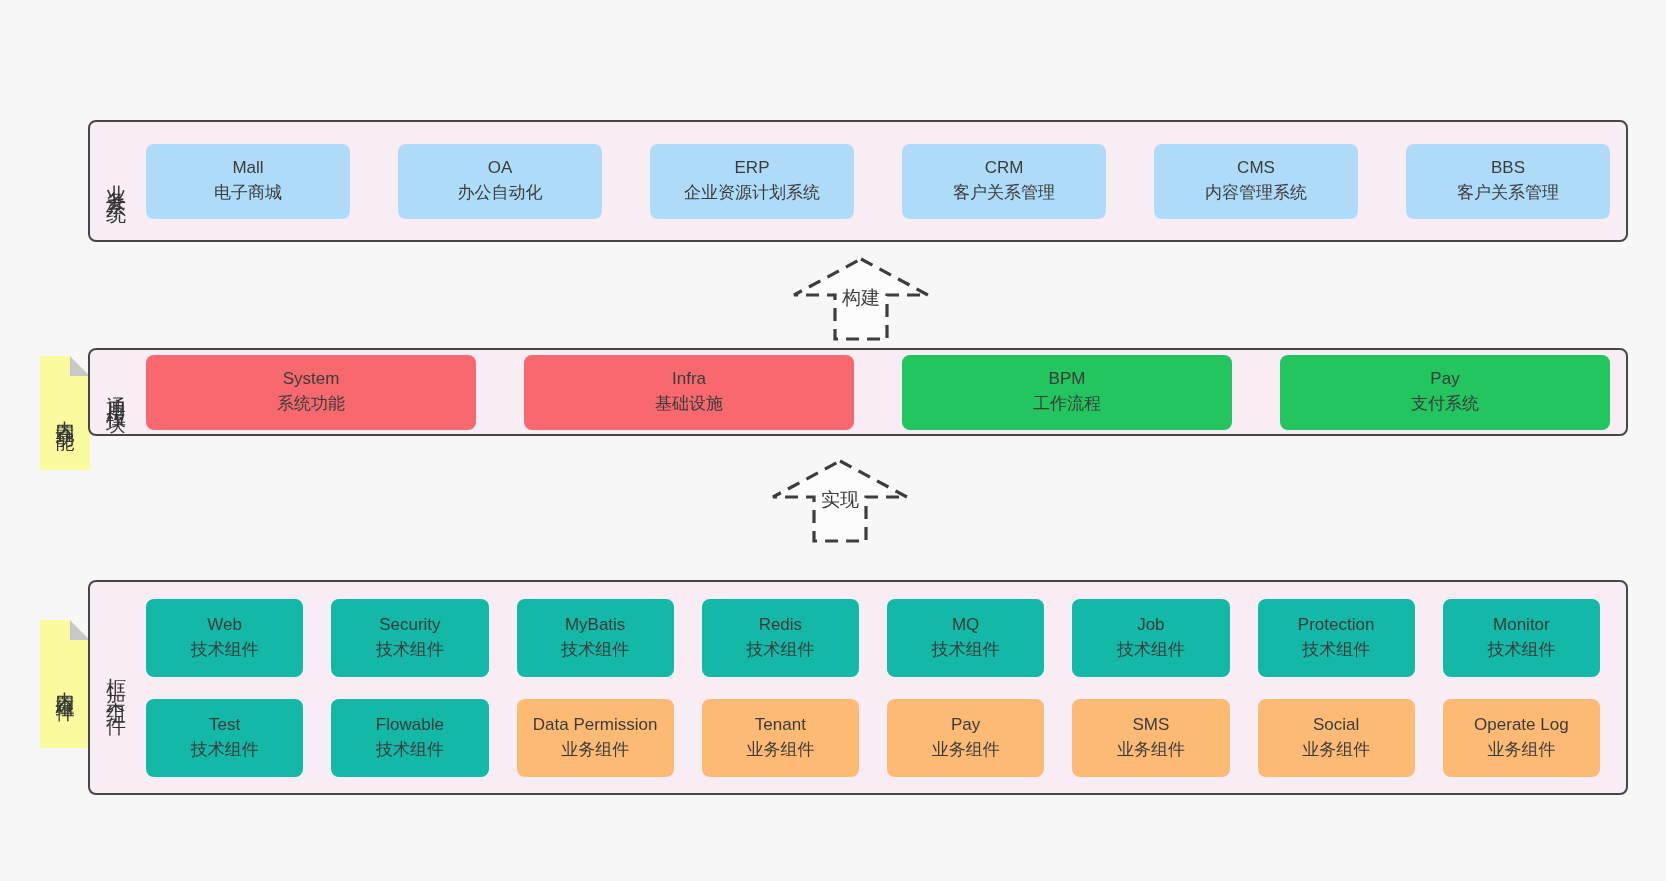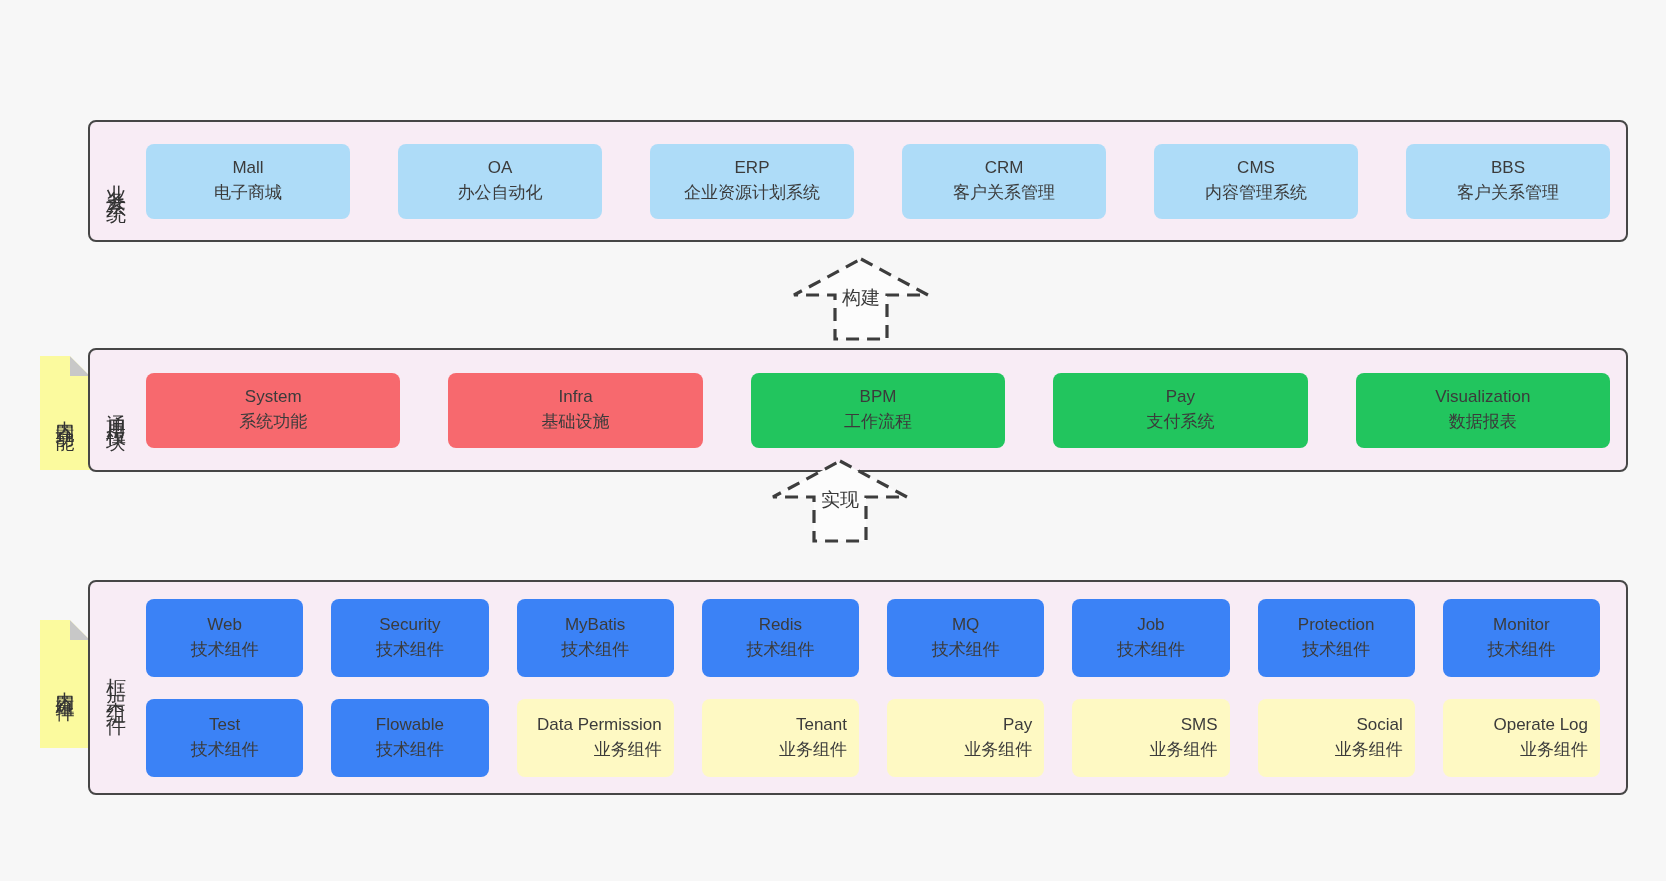--- a/index.html
+++ b/index.html
@@ -42,21 +42,21 @@
   .panel{
     position:absolute;left:88px;width:1540px;
     box-sizing:border-box;
     background:#f8ecf5;
     border:2px solid #464646;
     border-radius:8px;
     display:flex;
     z-index:2;
   }
   .panel-1{top:120px;height:122px;}
-  .panel-2{top:348px;height:124px;}
+  .panel-2{top:348px;height:88px;}
   .panel-3{top:580px;height:215px;}
 
   .side-label{
     flex:0 0 54px;
     display:flex;align-items:center;justify-content:center;
     writing-mode:vertical-rl;text-orientation:upright;
     font-size:20px;color:#333;
   }
   .panel-1 .side-label,.panel-2 .side-label{letter-spacing:6px;}
   .panel-3 .side-label{letter-spacing:13px;}
@@ -79,27 +79,27 @@
   }
   .grid .box{height:78px;}
 
   .box{
     border-radius:8px;
     display:flex;flex-direction:column;
     align-items:center;justify-content:center;
     text-align:center;
     font-size:17px;line-height:1.45;
     color:#3b3b3b;
-    padding:0 12px;box-sizing:border-box;
+    padding:0 4px;box-sizing:border-box;
   }
   .box.blue{background:#aedcf8;}
   .box.red{background:#f7696e;}
   .box.pink{background:#22c55e;}
-  .box.gdark{background:#3b82f6;}
-  .box.glight{background:#fef9c3;align-items:flex-end;}
+  .box.gdark{background:#14b8a6;}
+  .box.glight{background:#fdba74;}
 
   
   .arrow{
     position:absolute;width:140px;height:86px;z-index:3;
   }
   .arrow-1{left:791px;top:256px;}
   .arrow-2{left:770px;top:458px;}
   .arrow svg{position:absolute;inset:0;}
   .arrow-label{
     position:absolute;top:28px;left:50%;
@@ -176,24 +176,20 @@
         <div>基础设施</div>
       </div>
       <div class="box pink">
         <div>BPM</div>
         <div>工作流程</div>
       </div>
       <div class="box pink">
         <div>Pay</div>
         <div>支付系统</div>
       </div>
-      <div class="box pink">
-        <div>Visualization</div>
-        <div>数据报表</div>
-      </div>
     </div>
   </section>
 
   <div class="arrow arrow-2">
     <svg viewBox="0 0 140 86" width="140" height="86">
       <polygon points="70,3 137,39 96,39 96,83 44,83 44,39 3,39" fill="#fcfcfc" stroke="#3d3d3d" stroke-width="3.2" stroke-dasharray="13 8" stroke-linejoin="miter"></polygon>
     </svg>
     <span class="arrow-label">实现</span>
   </div>
 

